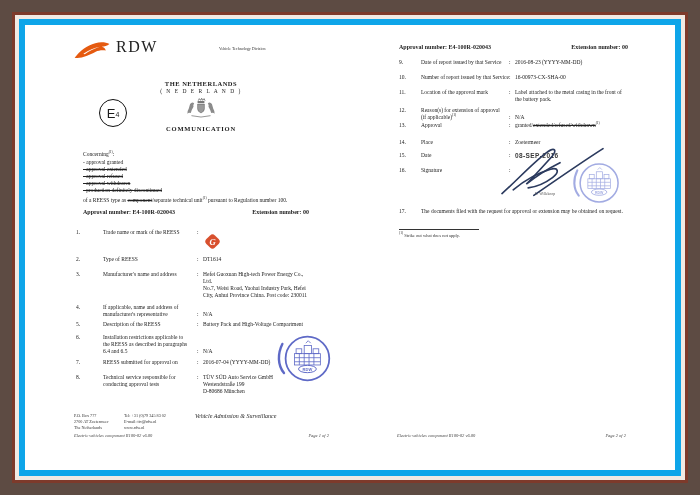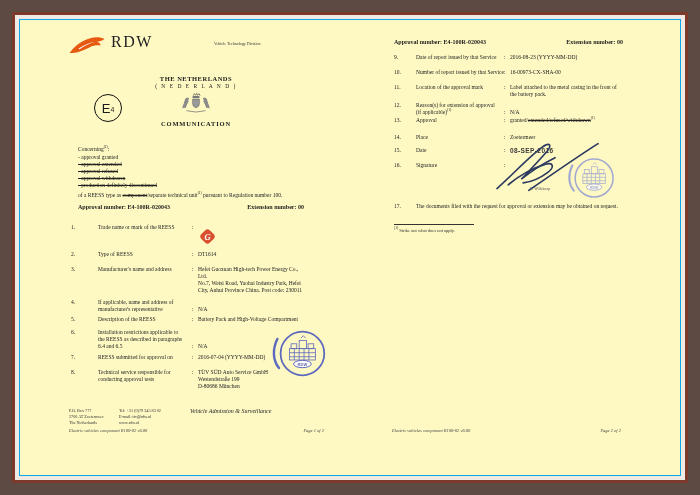--- a/index.html
+++ b/index.html
@@ -1,21 +1,21 @@
 <!DOCTYPE html>
 <html><head>
 <meta charset="utf-8">
 <style>
   * { margin:0; padding:0; box-sizing:border-box; }
   html,body { width:700px; height:495px; overflow:hidden; background:#5d4b43;
               font-family:"Liberation Serif", serif; color:#1c1c1c; }
   .frame { position:relative; width:700px; height:495px; background:#5d4b43; }
   .mat-line { position:absolute; inset:12px; background:#7d3a2b; }
   .mat { position:absolute; inset:15px; background:#f1e9e3; }
-  .sheet { position:absolute; inset:19px; background:#fef9c3; border:1px solid #0ea5e9; }
+  .sheet { position:absolute; inset:19px; background:#ffffff; border:6px solid #0ea5e9; }
 
   .page { position:absolute; top:0; height:100%; }
   .page1 { left:42px; width:270px; }
   .page2 { left:370px; width:246px; }
 
   
   .t   { font-size:5.5px; line-height:7px; color:#222; }
   .pre { white-space:pre-line; }
   .strike { text-decoration:line-through; }
   .sup { font-size:3.5px; vertical-align:super; line-height:1; }

